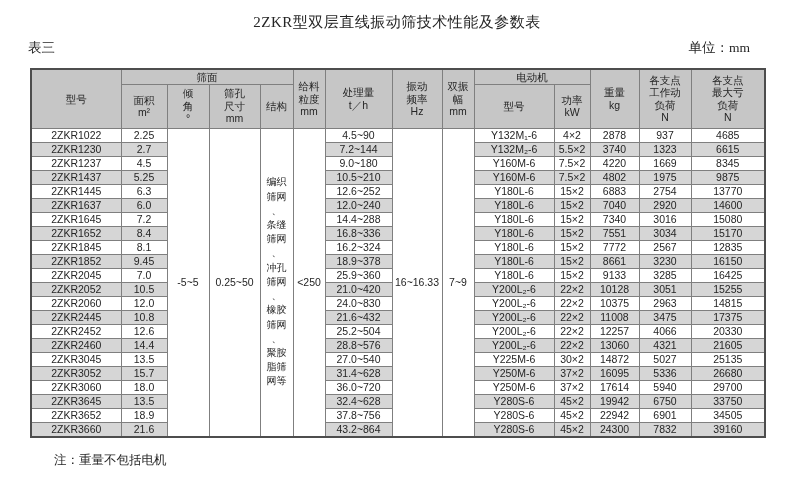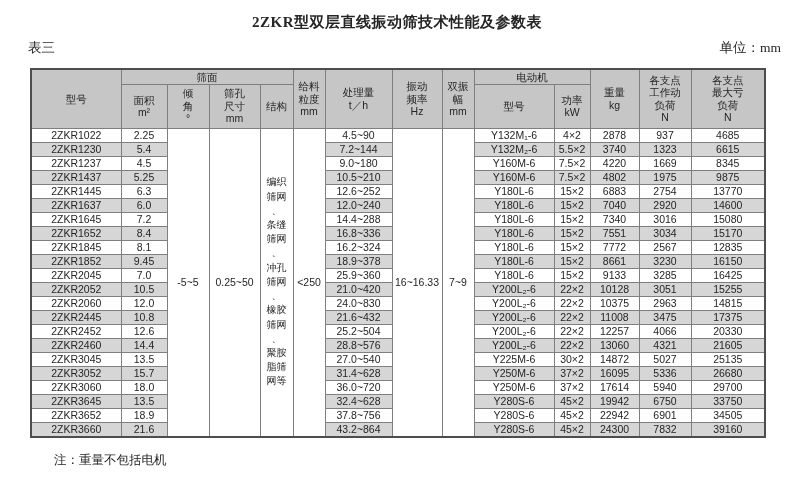--- a/index.html
+++ b/index.html
@@ -3,28 +3,28 @@
 <meta charset="utf-8">
 <style>
   html,body { margin:0; padding:0; }
   body {
     width:794px; height:481px; background:#ffffff; position:relative; overflow:hidden;
     font-family:"Liberation Sans","DejaVu Sans",sans-serif; color:#252525;
   }
   .title {
     position:absolute; top:13px; left:0; right:0; text-align:center;
     font-family:"Liberation Serif","DejaVu Serif",serif;
-    font-size:15px; font-weight:bold; letter-spacing:0.5px;
+    font-size:15px; font-weight:normal; letter-spacing:0.5px;
   }
   .table-label {
     position:absolute; top:39px; left:28px;
     font-family:Liberation Sans, sans-serif; font-size:13.5px;
   }
   .unit-label {
-    position:absolute; top:39px; right:13px;
+    position:absolute; top:39px; right:44px;
     font-family:"Liberation Serif","DejaVu Serif",serif; font-size:13.5px;
   }
   table.spec {
     position:absolute; left:30px; top:68px; width:734px;
     border-collapse:collapse; table-layout:fixed;
     border:2px solid #4d4d4d;
   }
   .spec th, .spec td {
     border:1px solid #7f7f7f; padding:0; margin:0;
     text-align:center; vertical-align:middle;
@@ -138,21 +138,21 @@
         <td class="span-cell" rowspan="22">16~16.33</td>
         <td class="span-cell" rowspan="22">7~9</td>
         <td class="data-cell">Y132M₁-6</td>
         <td class="data-cell">4×2</td>
         <td class="data-cell">2878</td>
         <td class="data-cell">937</td>
         <td class="data-cell">4685</td>
       </tr>
       <tr class="stripe">
         <td class="data-cell">2ZKR1230</td>
-        <td class="data-cell">5.4</td>
+        <td class="data-cell">2.7</td>
         <td class="data-cell">7.2~144</td>
         <td class="data-cell">Y132M₂-6</td>
         <td class="data-cell">5.5×2</td>
         <td class="data-cell">3740</td>
         <td class="data-cell">1323</td>
         <td class="data-cell">6615</td>
       </tr>
       <tr>
         <td class="data-cell">2ZKR1237</td>
         <td class="data-cell">4.5</td>

